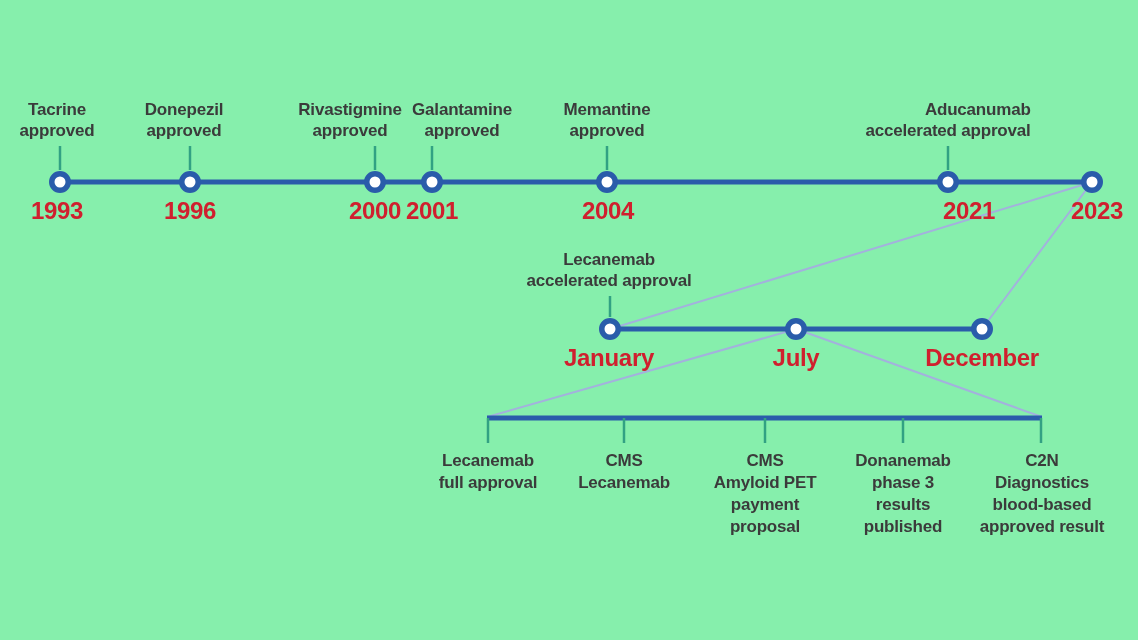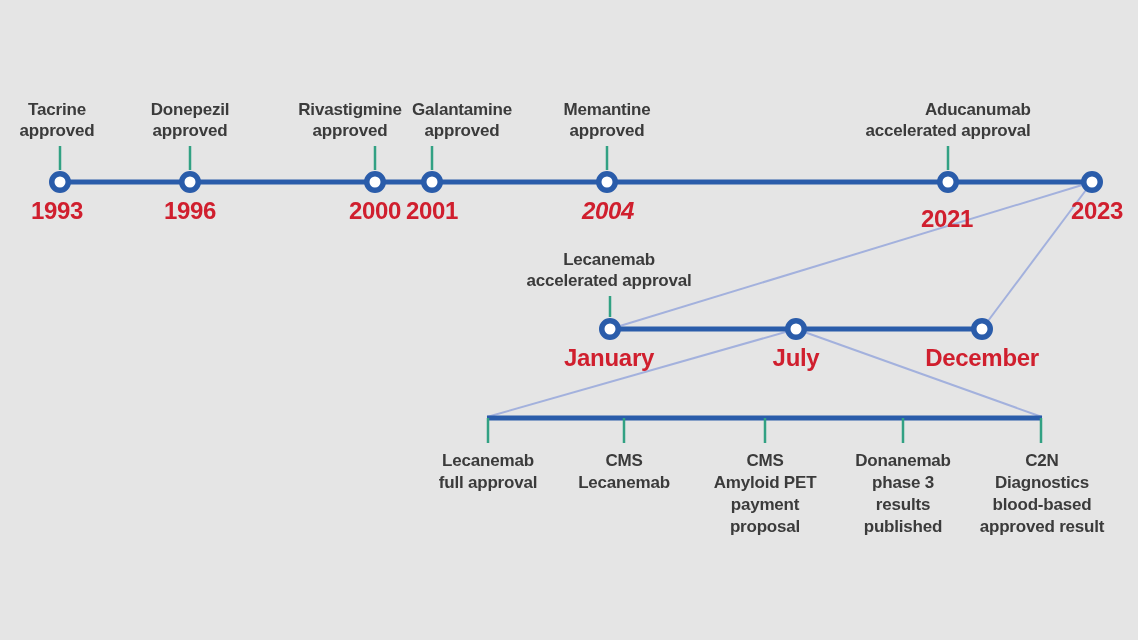--- a/index.html
+++ b/index.html
@@ -1,17 +1,17 @@
 <!DOCTYPE html>
 <html><head>
 <meta charset="utf-8">
 <style>
   html,body{margin:0;padding:0;background:#ffffff;}
   .stage{
-    position:relative;width:1138px;height:640px;background:#e5e5e5;
+    position:relative;width:1138px;height:640px;background:#86efac;
     overflow:hidden;font-family:"Liberation Sans",sans-serif;
   }
   #diagram-svg{position:absolute;left:0;top:0;}
   .lbl{
     position:absolute;transform:translateX(-50%);
     text-align:center;white-space:nowrap;
   }
   .lbl-drug{
     font-size:17px;line-height:21px;font-weight:600;
     color:#3b3b3b;letter-spacing:-0.2px;
@@ -59,45 +59,45 @@
       <line x1="765" y1="418" x2="765" y2="443" stroke="#32a183" stroke-width="2.5"></line>
       <line x1="903" y1="418" x2="903" y2="443" stroke="#32a183" stroke-width="2.5"></line>
       <line x1="1041" y1="418" x2="1041" y2="443" stroke="#32a183" stroke-width="2.5"></line>
     </svg>
   <div id="labels-layer">
       <div class="lbl lbl-drug" style="left: 57px; top: 99px;">
         <div>Tacrine</div>
         <div>approved</div>
       </div>
       <div class="lbl lbl-date" style="left: 57px; top: 197px;">1993</div>
-      <div class="lbl lbl-drug" style="left: 190px; top: 99px;">
+      <div class="lbl lbl-drug" style="left: 184px; top: 99px;">
         <div>Donepezil</div>
         <div>approved</div>
       </div>
       <div class="lbl lbl-date" style="left: 190px; top: 197px;">1996</div>
       <div class="lbl lbl-drug" style="left: 350px; top: 99px;">
         <div>Rivastigmine</div>
         <div>approved</div>
       </div>
       <div class="lbl lbl-date" style="left: 375px; top: 197px;">2000</div>
       <div class="lbl lbl-drug" style="left: 462px; top: 99px;">
         <div>Galantamine</div>
         <div>approved</div>
       </div>
       <div class="lbl lbl-date" style="left: 432px; top: 197px;">2001</div>
       <div class="lbl lbl-drug" style="left: 607px; top: 99px;">
         <div>Memantine</div>
         <div>approved</div>
       </div>
-      <div class="lbl lbl-date" style="left: 608px; top: 197px; font-style: italic;">2004</div>
+      <div class="lbl lbl-date" style="left: 608px; top: 197px;">2004</div>
       <div class="lbl lbl-drug" style="left: 948px; top: 99px; text-align: right;">
         <div>Aducanumab</div>
         <div>accelerated approval</div>
       </div>
-      <div class="lbl lbl-date" style="left: 947px; top: 197px; margin-top: 8px;">2021</div>
+      <div class="lbl lbl-date" style="left: 969px; top: 197px;">2021</div>
       <div class="lbl lbl-date" style="left: 1097px; top: 197px;">2023</div>
       <div class="lbl lbl-drug" style="left: 609px; top: 249px;">
         <div>Lecanemab</div>
         <div>accelerated approval</div>
       </div>
       <div class="lbl lbl-date" style="left: 609px; top: 344px;">January</div>
       <div class="lbl lbl-date" style="left: 796px; top: 344px;">July</div>
       <div class="lbl lbl-date" style="left: 982px; top: 344px;">December</div>
       <div class="lbl lbl-event" style="left: 488px; top: 450px;">
         <div>Lecanemab</div>

